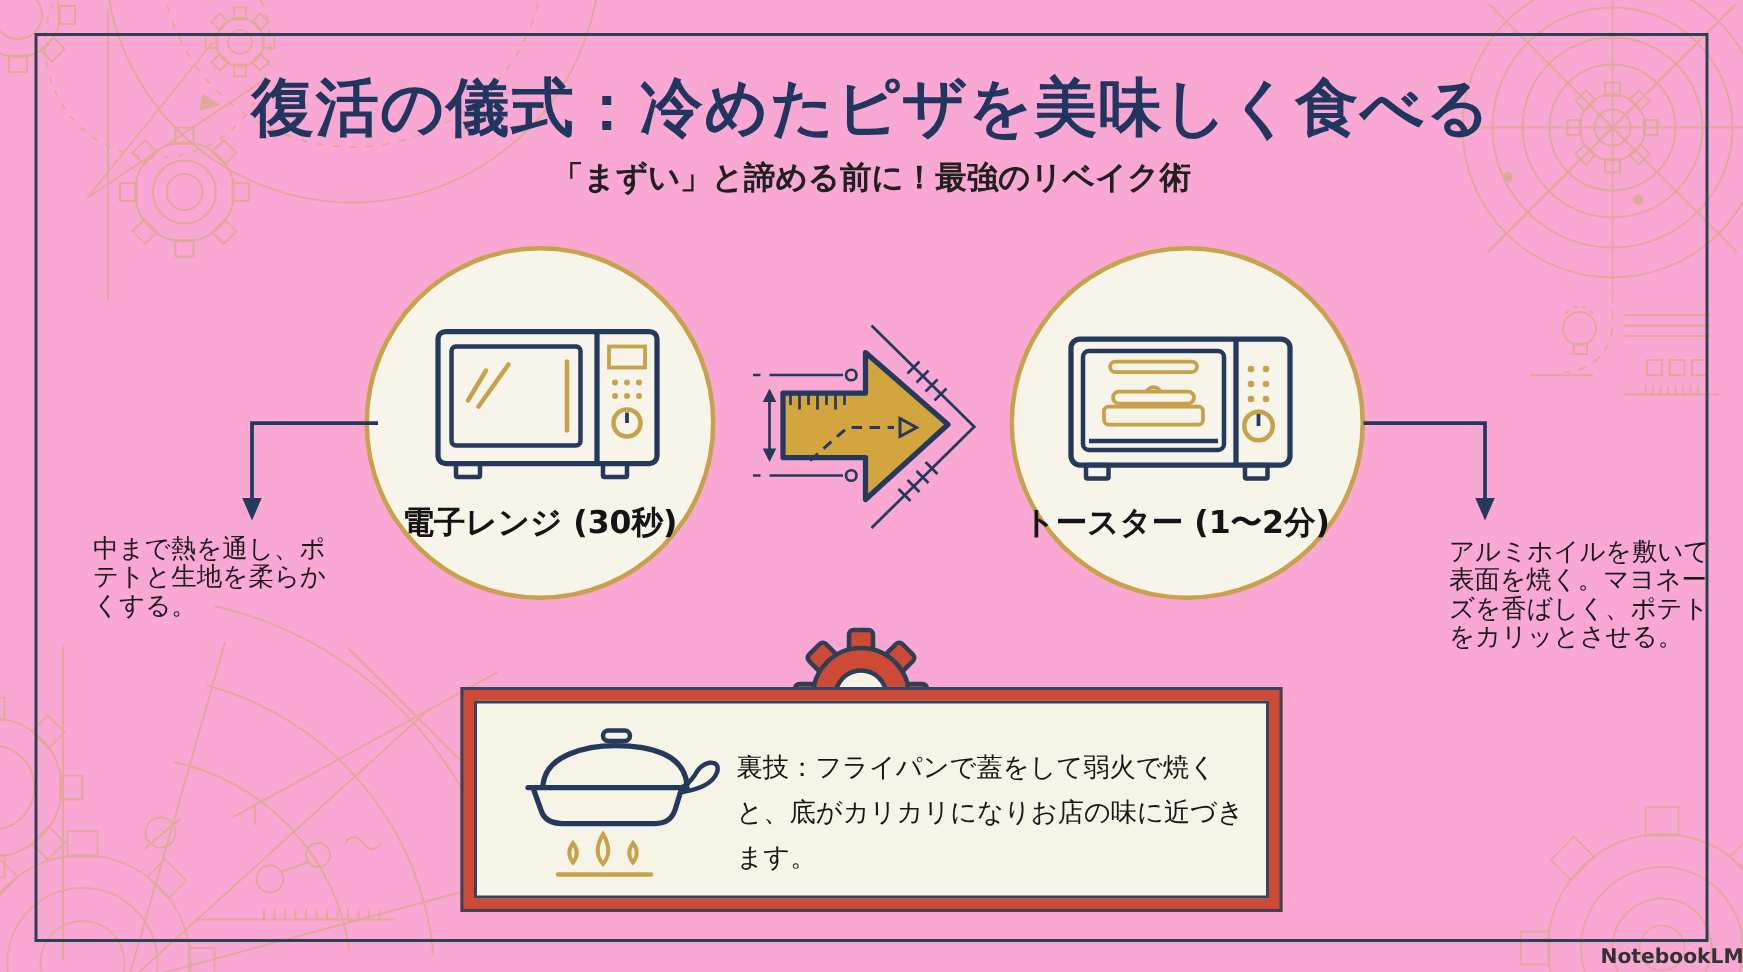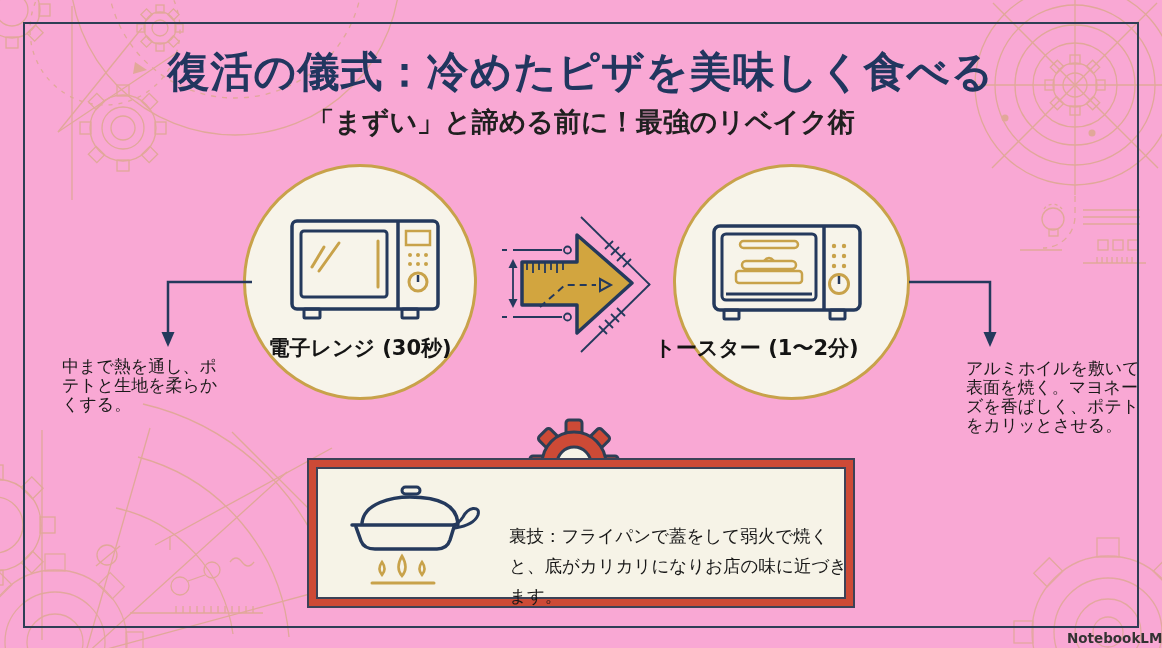--- a/index.html
+++ b/index.html
@@ -10,38 +10,38 @@
     color:#1c1c1c;
   }
   .abs{position:absolute;}
   svg{display:block;}
   #deco{position:absolute;left:0;top:0;z-index:1;}
   #frame{position:absolute;left:23px;top:22px;width:1116px;height:606px;
     border:2px solid #2e3e55;box-sizing:border-box;z-index:2;}
   .title{left:0;top:44px;width:1162px;text-align:center;
     font-size:42px;font-weight:bold;color:#21365f;letter-spacing:1px;z-index:3;}
   .subtitle{left:0;top:104px;width:1162px;text-align:center;
-    font-size:27px;font-weight:bold;color:#202020;z-index:3;}
+    font-size:21px;font-weight:bold;color:#202020;z-index:3;}
   .step-circle{border-radius:50%;border:3px solid #c8a24a;background:#f7f4ea;
     box-sizing:border-box;z-index:3;}
   #circle-mw{left:243px;top:164px;width:234px;height:236px;}
   #circle-to{left:673px;top:164px;width:237px;height:236px;}
   .step-label{z-index:4;text-align:center;font-size:21px;font-weight:bold;color:#141414;}
   #label-mw{left:243px;top:334px;width:234px;}
-  #label-to{left:638px;top:334px;width:237px;}
+  #label-to{left:666px;top:334px;width:237px;}
   .note{z-index:4;font-size:17px;line-height:19px;font-weight:500;
     white-space:pre-line;color:#1a1a1a;}
   #note-left{left:62px;top:357px;width:220px;}
   #note-right{left:966px;top:359px;width:210px;}
   #tipbox{left:307px;top:458px;width:548px;height:150px;background:#cd4a36;
     border:2px solid #3c4257;box-sizing:border-box;z-index:4;}
   #tipbox-inner{position:absolute;left:7px;top:7px;right:7px;bottom:7px;
     background:#f6f3e7;border:2px solid #3c4257;}
-  #tip-text{left:191px;top:28px;width:350px;font-size:17.5px;line-height:30px;
-    font-weight:500;white-space:pre-line;color:#171717;margin-top:24px;}
+  #tip-text{left:173px;top:28px;width:350px;font-size:17.5px;line-height:30px;
+    font-weight:500;white-space:pre-line;color:#171717;}
   #gear-red{left:524px;top:412px;z-index:3;}
   #arrow-wrap{left:496px;top:205px;z-index:3;}
   #conn-left{left:160px;top:274px;z-index:3;}
   #conn-right{left:906px;top:274px;z-index:3;}
   #mw-icon{left:290px;top:219px;z-index:4;}
   #to-icon{left:712px;top:224px;z-index:4;}
   #pan-icon{left:26px;top:14px;}
   #footer{left:1063px;top:628px;width:96px;height:20px;display:flex;
     align-items:center;gap:4px;z-index:5;}
   #footer .brand{font-size:13.5px;font-weight:bold;color:#333;text-align:center;}

